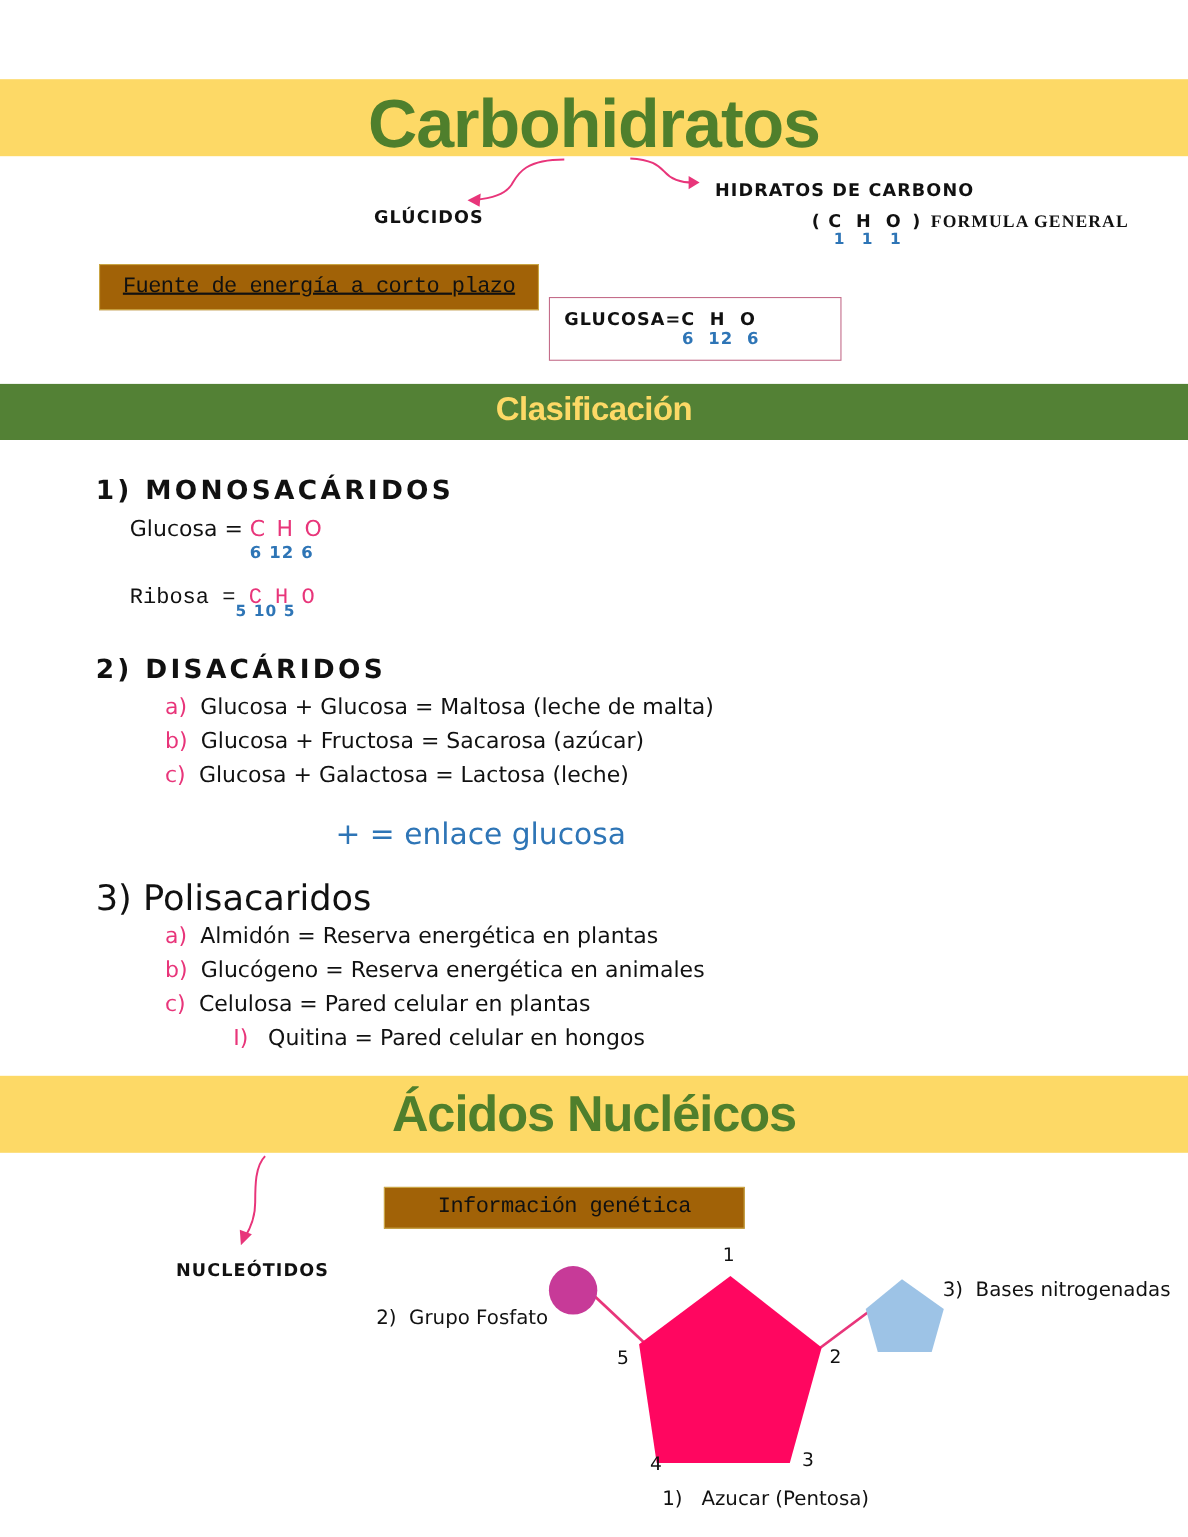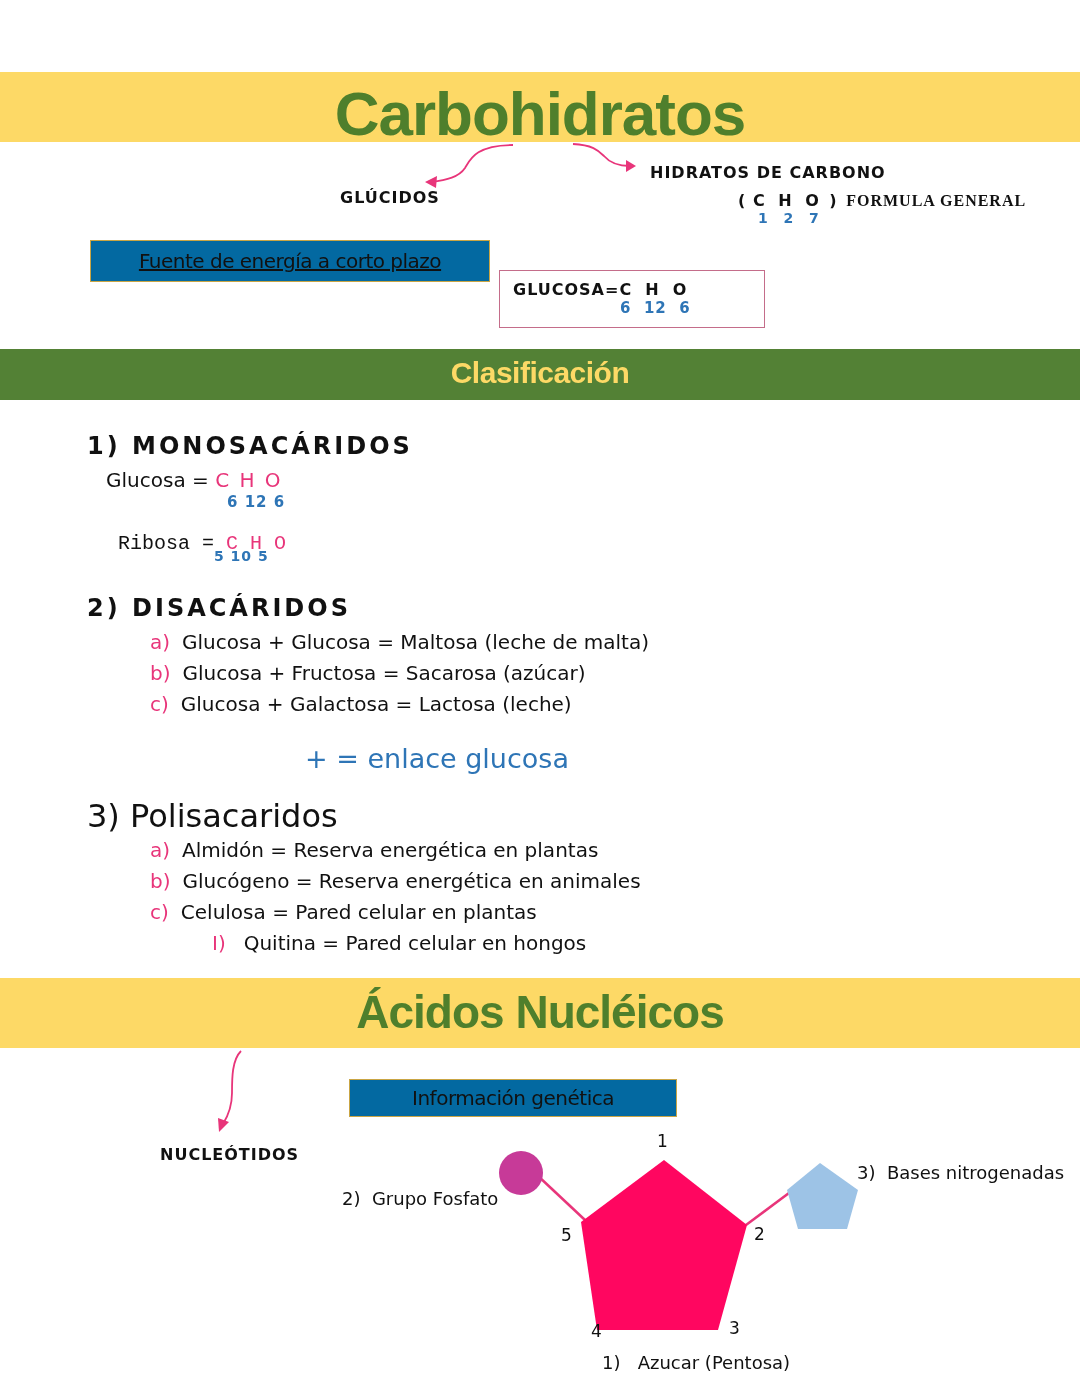--- a/index.html
+++ b/index.html
@@ -19,21 +19,21 @@
     position: absolute; left: 0; width: 1080px; text-align: center;
     font-family: "Liberation Sans", sans-serif; font-weight: bold;
     color: #fdd966; font-size: 30px; letter-spacing: -0.5px;
   }
 
   .caps { font-family: "DejaVu Sans", sans-serif; font-weight: bold; letter-spacing: 1px; color: #111; }
   .sub { color: #2e75b6; font-weight: bold; font-size: 15px; letter-spacing: 2px; }
   .pink { color: #e8357a; }
   .blue { color: #2e75b6; }
 
-  .box-gold { position: absolute; border: 1.5px solid #c9a544; background: #0369a1; }
+  .box-gold { position: absolute; border: 1.5px solid #c9a544; background: #a16207; font-family: Liberation Mono, monospace; }
   .box-rose { position: absolute; border: 1.5px solid #c46d8a; background: #fff; }
 
   .heading { position: absolute; font-family: "DejaVu Sans", sans-serif; font-weight: bold; font-size: 24px; letter-spacing: 3px; color: #111; }
   .list-item { position: absolute; font-size: 20px; color: #111; white-space: nowrap; }
   .list-item .letter { color: #e8357a; margin-right: 12px; }
 
   .num { position: absolute; font-size: 17px; color: #111; }
 </style>
 </head>
 <body>
@@ -52,37 +52,37 @@
 
 <div class="abs caps" style="left:340px;top:188px;font-size:16px;">GLÚCIDOS</div>
 <div class="abs caps" style="left:650px;top:163px;font-size:16px;">HIDRATOS DE CARBONO</div>
 
 <div class="abs caps" style="left:738px;top:191px;font-size:16px;white-space:nowrap;">
   <span>(</span>
   <span style="letter-spacing:4px;">C H O</span>
   <span>)</span>
   <span style="margin-left:2px;font-family:Liberation Serif, serif;">FORMULA GENERAL</span>
 </div>
-<div class="abs sub" style="left:758px;top:210px;font-size:14px;white-space:pre;">1  2  7</div>
+<div class="abs sub" style="left:758px;top:210px;font-size:14px;white-space:pre;">1  1  1</div>
 
 <div class="box-gold" style="left:90px;top:240px;width:400px;height:42px;">
   <div style="text-align:center;font-size:20px;margin-top:8px;text-decoration:underline;color:#111;letter-spacing:-0.5px;">Fuente de energía a corto plazo</div>
 </div>
 
 <div class="box-rose" style="left:499px;top:270px;width:266px;height:58px;">
   <div class="caps" style="position:absolute;left:13px;top:9px;font-size:16px;white-space:pre;"><span>GLUCOSA=</span><span>C  H  O</span></div>
   <div class="sub" style="position:absolute;left:120px;top:28px;white-space:pre;letter-spacing:1px;">6  12  6</div>
 </div>
 
 <div class="band-green" style="top:349px;height:51px;"></div>
 <div class="title-sub" style="top:356px;">Clasificación</div>
 
 <div class="heading" style="left:87px;top:432px;">1) MONOSACÁRIDOS</div>
 
-<div class="list-item" style="left:106px;top:468px;">
+<div class="list-item" style="left:118px;top:468px;">
   <span>Glucosa =</span>
   <span class="pink" style="letter-spacing:2px;">C H O</span>
 </div>
 <div class="abs sub" style="left:227px;top:493px;letter-spacing:1px;">6 12 6</div>
 
 <div class="list-item" style="left:118px;top:532px;font-family:Liberation Mono, monospace;">
   <span>Ribosa =</span>
   <span class="pink" style="letter-spacing:0px;">C H O</span>
 </div>
 <div class="abs sub" style="left:214px;top:548px;font-size:14px;letter-spacing:1px;">5 10 5</div>

